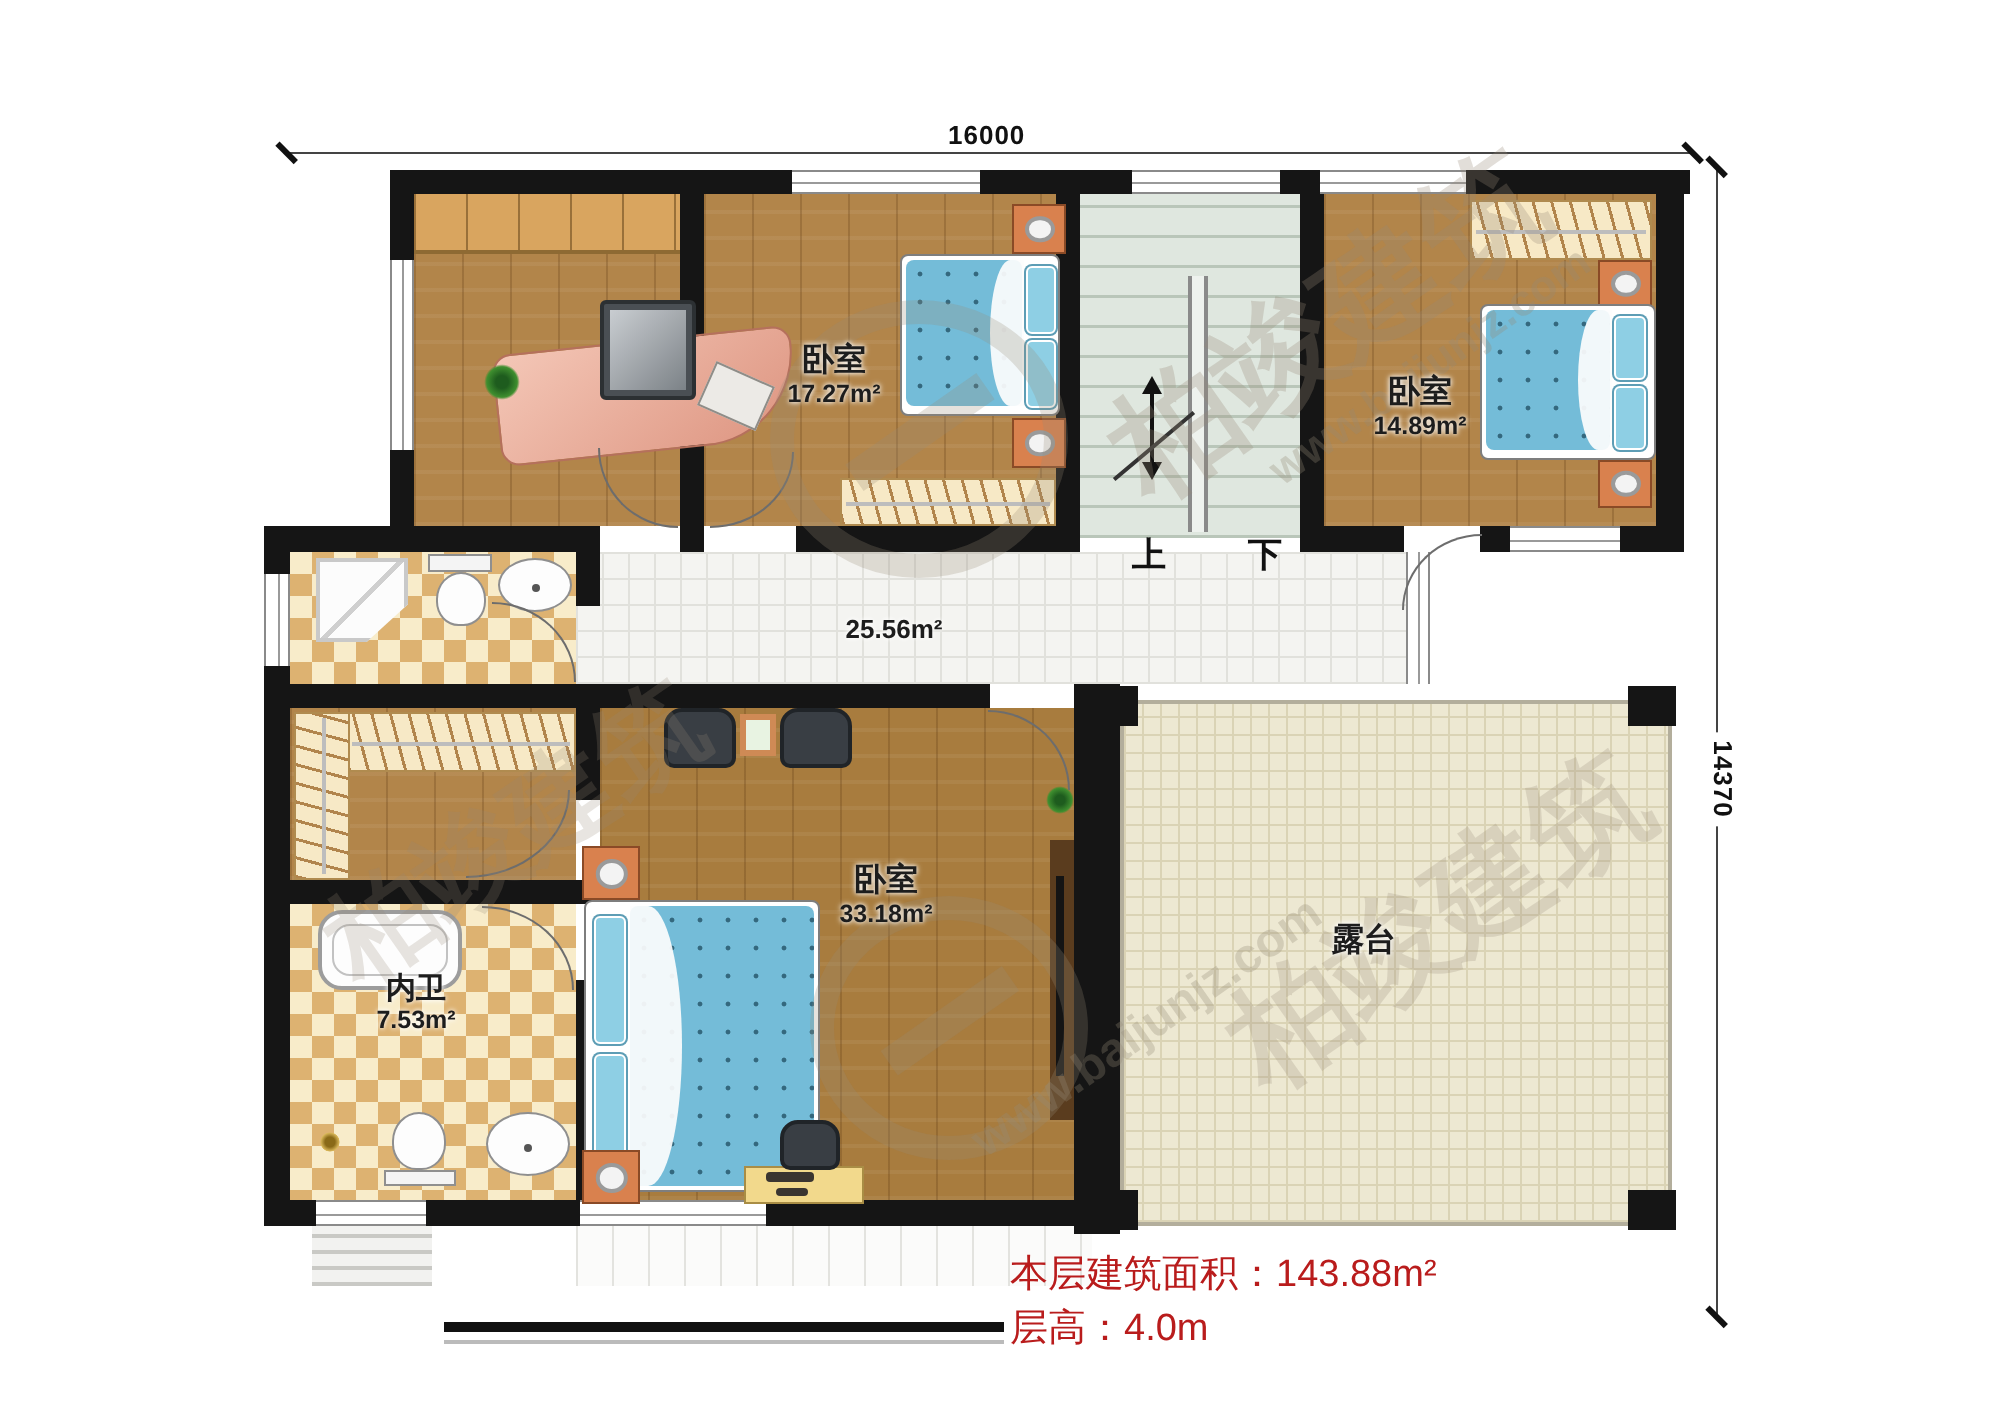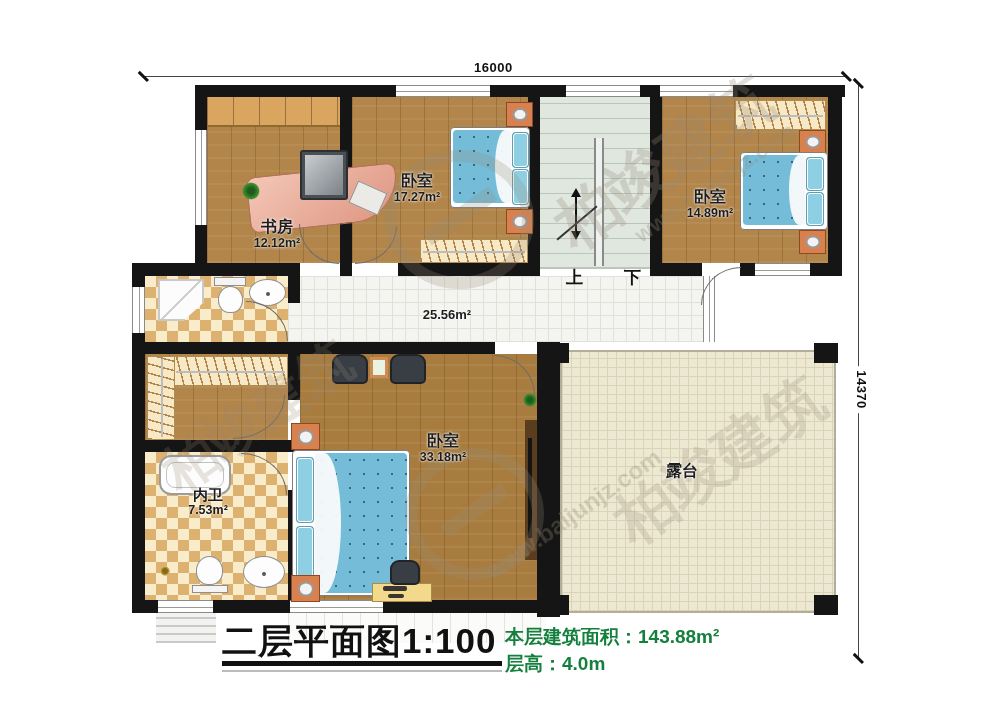--- a/index.html
+++ b/index.html
@@ -94,21 +94,21 @@
   .dim-label{position:absolute;font-size:13px;font-weight:700;color:#111;background:#fff;padding:0 4px;z-index:7;letter-spacing:.5px;}
   .dim-label-v{transform:rotate(90deg);transform-origin:center;}
   
   .wm{position:absolute;color:rgba(150,138,120,.28);font-weight:700;white-space:nowrap;z-index:25;pointer-events:none;}
   .wm-ring{position:absolute;border:12px solid rgba(150,138,120,.25);border-radius:50%;z-index:25;pointer-events:none;}
   .wm-ring::after{content:"";position:absolute;left:18%;top:40%;width:64%;height:14%;background:rgba(150,138,120,.25);transform:rotate(-35deg);}
   
   .title-main{position:absolute;font-size:35px;font-weight:700;color:#111;z-index:30;letter-spacing:1px;}
   .title-underline{position:absolute;background:#111;z-index:30;}
   .title-underline2{position:absolute;background:#bbb;z-index:30;}
-  .title-sub{position:absolute;font-size:19px;color:#15803d;z-index:30;font-weight:bold;}
+  .title-sub{position:absolute;font-size:19px;color:#b91c1c;z-index:30;}
 </style>
 </head>
 <body>
 
 <div id="canvas">
 
   <div class="wood" style="left:207px;top:97px;width:133px;height:166px;"></div>
   <div class="wood" style="left:352px;top:97px;width:176px;height:166px;"></div>
   <div class="stair-floor" style="left:540px;top:97px;width:110px;height:172px;"></div>
   <div class="wood" style="left:662px;top:97px;width:166px;height:166px;"></div>
@@ -239,24 +239,20 @@
   <div class="plant" style="left:160px;top:566px;width:10px;height:10px;background:radial-gradient(circle,#8a6a18 35%,#d9b75a 65%,transparent 70%);"></div>
 
   <div class="rail" style="left:594px;top:138px;width:10px;height:128px;"></div>
   <div class="arrow-line" style="left:575px;top:196px;width:2px;height:36px;"></div>
   <div class="tri tri-up" style="left:571px;top:188px;"></div>
   <div class="tri tri-down" style="left:571px;top:231px;"></div>
   <div class="break-line" style="left:551px;top:222px;width:52px;height:2px;"></div>
   <div class="stair-label" style="left:566px;top:266px;">上</div>
   <div class="stair-label" style="left:624px;top:266px;">下</div>
 
-  <div class="room-label" style="left:232px;top:218px;width:90px;">
-    <div class="rn">书房</div>
-      <div class="ra">12.12m²</div>
-  </div>
   <div class="room-label" style="left:372px;top:172px;width:90px;">
     <div class="rn">卧室</div>
       <div class="ra">17.27m²</div>
   </div>
   <div class="room-label" style="left:665px;top:188px;width:90px;">
     <div class="rn">卧室</div>
       <div class="ra">14.89m²</div>
   </div>
   <div class="room-label" style="left:402px;top:308px;width:90px;">
     <div class="ra" style="font-size:13px;">25.56m²</div>
@@ -283,19 +279,18 @@
   <div class="dim-label dim-label-v" style="left:838px;top:382px;">14370</div>
 
   <div class="wm-ring" style="left:385px;top:150px;width:125px;height:115px;"></div>
   <div class="wm-ring" style="left:405px;top:448px;width:115px;height:108px;"></div>
   <div class="wm" style="left:540px;top:120px;font-size:62px;transform:rotate(-35deg);">柏竣建筑</div>
   <div class="wm" style="left:150px;top:380px;font-size:54px;transform:rotate(-35deg);color:rgba(150,138,120,.22);">柏竣建筑</div>
   <div class="wm" style="left:600px;top:420px;font-size:60px;transform:rotate(-35deg);color:rgba(150,138,120,.24);">柏竣建筑</div>
   <div class="wm" style="left:470px;top:500px;font-size:24px;transform:rotate(-35deg);color:rgba(150,138,120,.30);">www.baijunjz.com</div>
   <div class="wm" style="left:620px;top:170px;font-size:22px;transform:rotate(-35deg);color:rgba(150,138,120,.30);">www.baijunjz.com</div>
 
-  <div class="title-main" style="left:222px;top:618px;">二层平面图1:100</div>
   <div class="title-underline" style="left:222px;top:661px;width:280px;height:5px;"></div>
   <div class="title-underline2" style="left:222px;top:670px;width:280px;height:2px;"></div>
   <div class="title-sub" style="left:505px;top:624px;">本层建筑面积：143.88m²</div>
   <div class="title-sub" style="left:505px;top:651px;">层高：4.0m</div>
 
 </div>
 
 </body></html>

